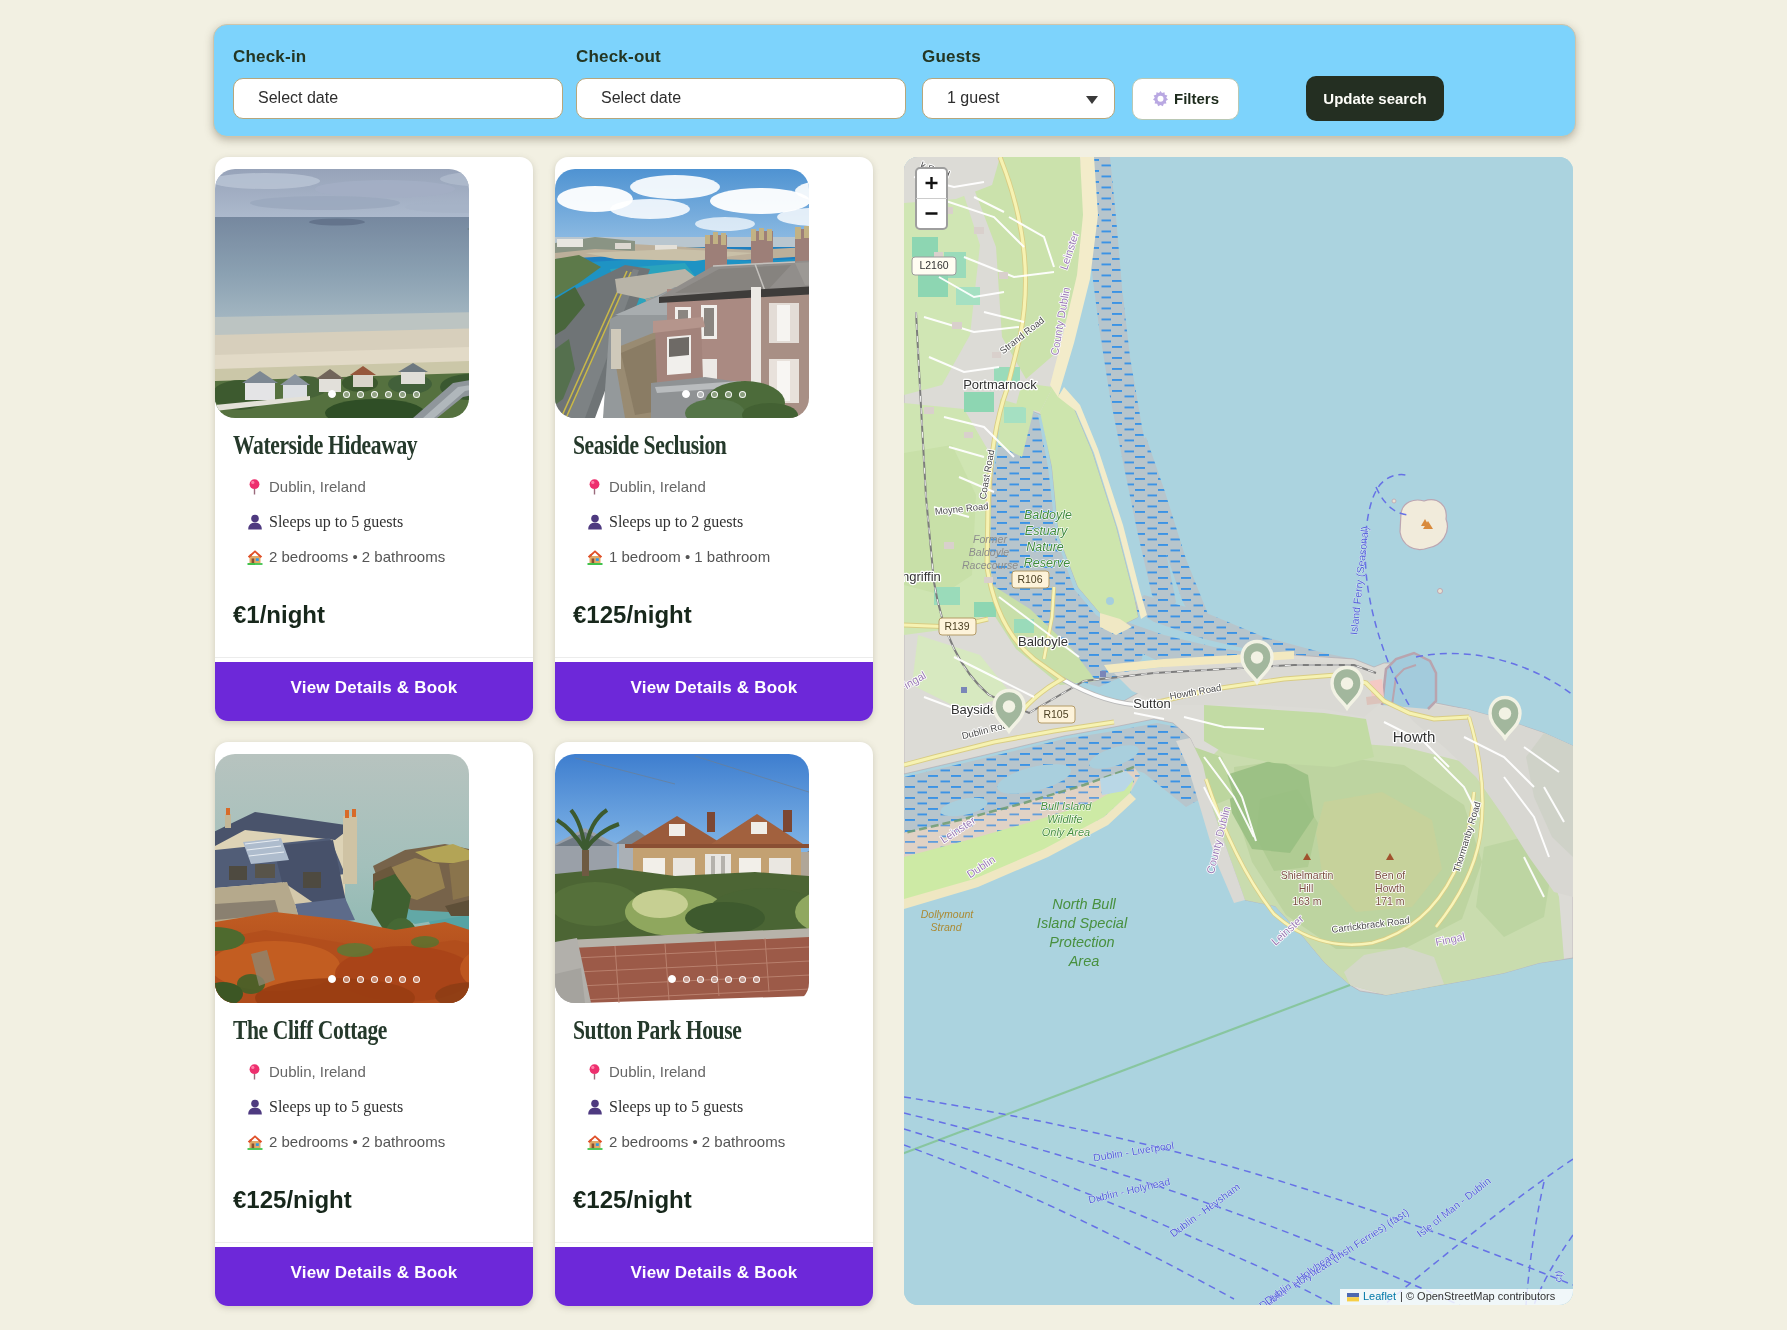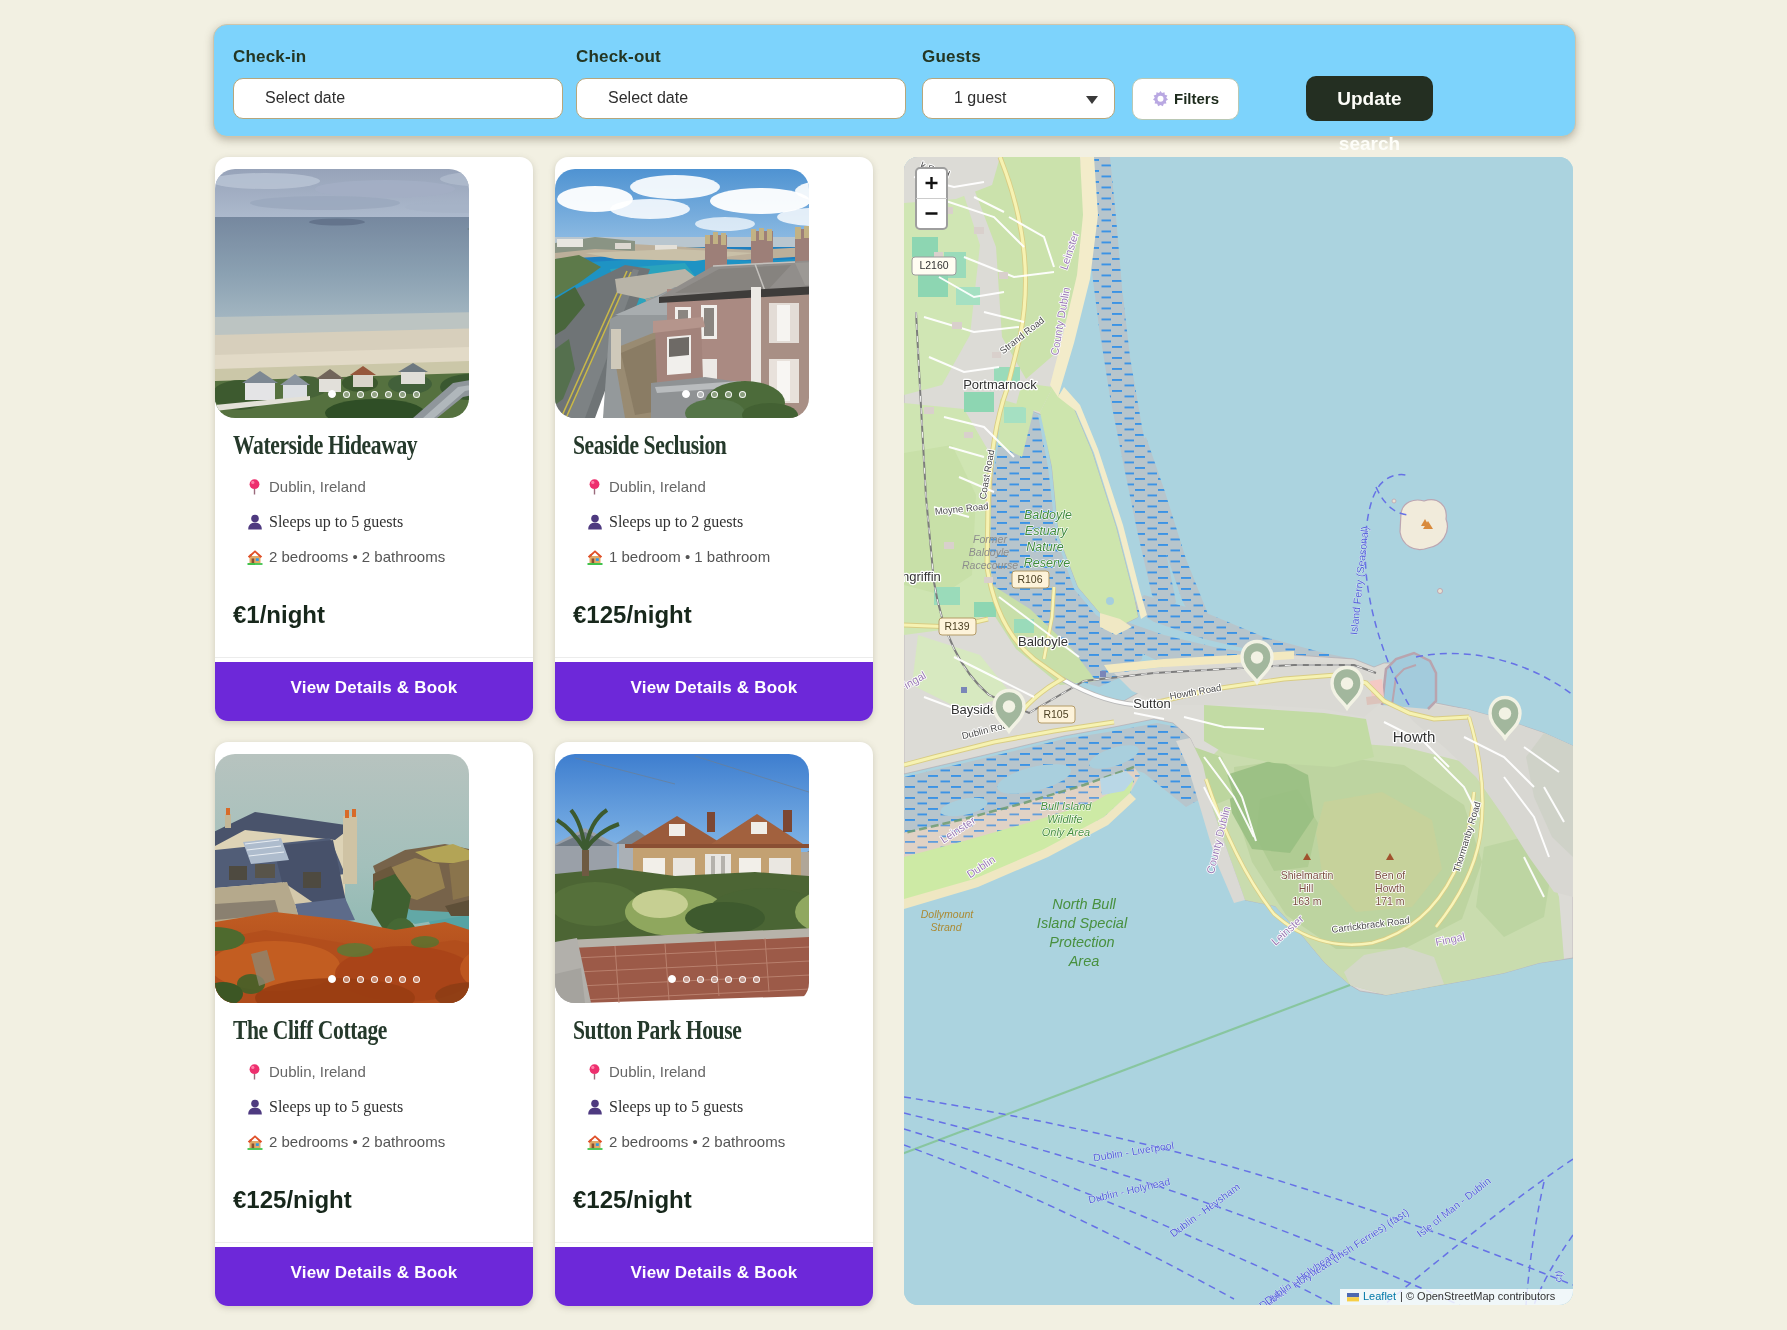--- a/index.html
+++ b/index.html
@@ -4,25 +4,25 @@
 <style>
   * { margin:0; padding:0; box-sizing:border-box; }
   html,body { width:1787px; height:1330px; background:#f2f0e2; font-family:"Liberation Sans", sans-serif; position:relative; overflow:hidden; }
 
   
   .topbar { position:absolute; left:213px; top:24px; width:1363px; height:113px;
     background:#7dd3fc; border:1px solid #cfc5ab; border-radius:14px;
     box-shadow:0 3px 8px rgba(80,70,50,.35); }
   .tlabel { position:absolute; top:22px; font-size:17px; font-weight:bold; color:#243623; letter-spacing:.2px; }
   .tinput { position:absolute; top:53px; height:41px; background:#fff; border:1.5px solid #b6a67b; border-radius:10px;
-    font-size:16px; color:#2e2e2e; line-height:38px; padding-left:31px; }
+    font-size:16px; color:#2e2e2e; line-height:38px; padding-left:24px; }
   .fbtn { position:absolute; left:918px; top:53px; width:107px; height:42px; background:#fff; border:1.5px solid #b9c8b4;
     border-radius:10px; line-height:39px; text-align:center; font-weight:bold; font-size:15px; color:#1d2b1c; }
-  .ubtn { position:absolute; left:1092px; top:51px; width:127px; height:45px; background:#242f22; border-radius:10px;
-    line-height:45px; text-align:center; font-weight:bold; font-size:19px; color:#fdfdf8; }
+  .ubtn { position:absolute; left:1092px; top:51px; width:138px; height:45px; background:#242f22; border-radius:10px;
+    line-height:45px; text-align:center; font-weight:bold; font-size:15px; color:#fdfdf8; }
 
   
   .card { position:absolute; width:318px; height:564px; background:#fff; border-radius:13px;
     box-shadow:0 2px 6px rgba(100,95,70,.25); overflow:hidden; }
   .photo { position:absolute; left:0; top:12px; width:254px; height:249px; overflow:hidden;border-radius:20px; }
   .dots { position:absolute; left:0; right:0; top:233px; text-align:center; line-height:0; }
   .dot { display:inline-block; width:7px; height:7px; border-radius:50%; margin:0 3.5px;
     background:rgba(255,255,255,.35); border:1.5px solid rgba(255,255,255,.95); vertical-align:middle;}
   .dot.on { background:#fff; border-color:#fff; width:8px; height:8px;}
   .ctitle { position:absolute; left:18px; top:273px; font-family:"Liberation Serif", serif; font-weight:bold;

